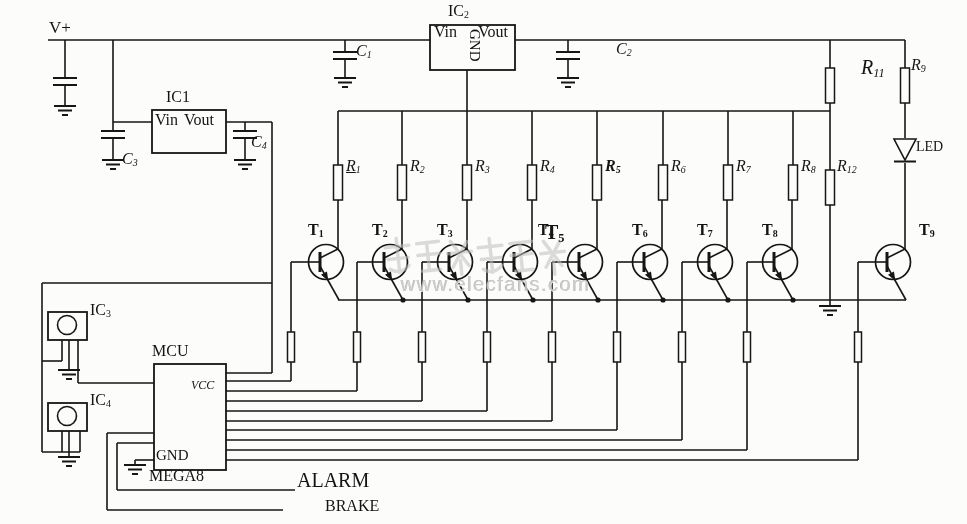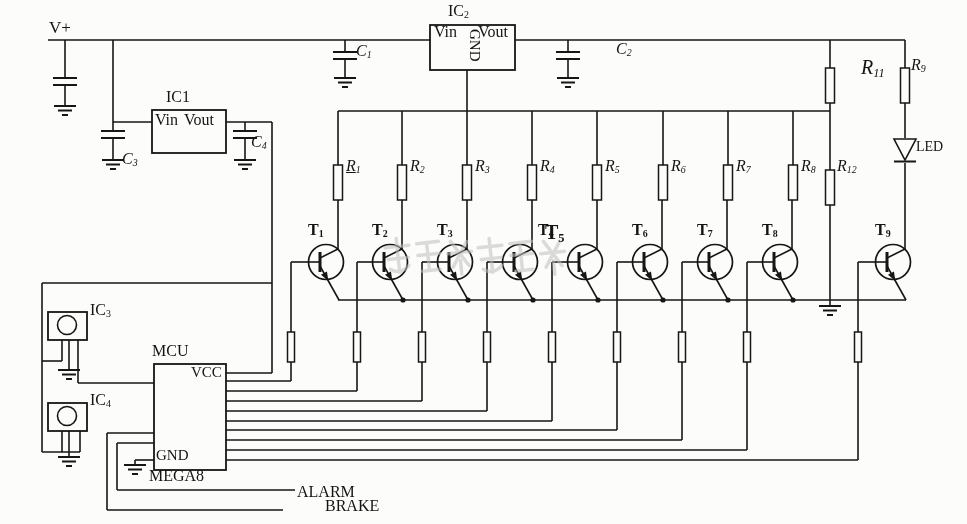--- a/index.html
+++ b/index.html
@@ -284,39 +284,40 @@
       <span class="lbl rot" style="left: 482px; top: 29px; font-size: 15px;"><span>GND</span><span class="sub"></span></span>
       <span class="lbl " style="left: 478px; top: 24px; font-size: 16px;"><span>Vout</span><span class="sub"></span></span>
       <span class="lbl it" style="left: 356px; top: 43px; font-size: 16px;"><span>C</span><span class="sub">1</span></span>
       <span class="lbl it" style="left: 580px; top: 41px; font-size: 16px; margin-left: 36px;"><span>C</span><span class="sub">2</span></span>
       <span class="lbl it" style="left: 122px; top: 151px; font-size: 16px;"><span>C</span><span class="sub">3</span></span>
       <span class="lbl it" style="left: 251px; top: 134px; font-size: 16px;"><span>C</span><span class="sub">4</span></span>
       <span class="lbl it" style="left: 346px; top: 158px; font-size: 16px; text-decoration: underline;"><span>R</span><span class="sub">1</span></span>
       <span class="lbl it" style="left: 410px; top: 158px; font-size: 16px;"><span>R</span><span class="sub">2</span></span>
       <span class="lbl it" style="left: 475px; top: 158px; font-size: 16px;"><span>R</span><span class="sub">3</span></span>
       <span class="lbl it" style="left: 540px; top: 158px; font-size: 16px;"><span>R</span><span class="sub">4</span></span>
-      <span class="lbl it" style="left: 605px; top: 158px; font-size: 16px;"><span>R</span><span class="sub">5</span></span>
+      <span class="lbl it" style="left: 605px; top: 158px; font-size: 16px; font-weight: bold;"><span>R</span><span class="sub">5</span></span>
       <span class="lbl it" style="left: 671px; top: 158px; font-size: 16px;"><span>R</span><span class="sub">6</span></span>
       <span class="lbl it" style="left: 736px; top: 158px; font-size: 16px;"><span>R</span><span class="sub">7</span></span>
       <span class="lbl it" style="left: 801px; top: 158px; font-size: 16px;"><span>R</span><span class="sub">8</span></span>
       <span class="lbl it" style="left: 837px; top: 57px; font-size: 20px; margin-left: 24px;"><span>R</span><span class="sub">11</span></span>
       <span class="lbl it" style="left: 911px; top: 57px; font-size: 16px;"><span>R</span><span class="sub">9</span></span>
       <span class="lbl it" style="left: 837px; top: 158px; font-size: 16px;"><span>R</span><span class="sub">12</span></span>
       <span class="lbl " style="left: 916px; top: 140px; font-size: 14px;"><span>LED</span><span class="sub"></span></span>
       <span class="lbl b" style="left: 308px; top: 222px; font-size: 16px;"><span>T</span><span class="sub">1</span></span>
       <span class="lbl b" style="left: 372px; top: 222px; font-size: 16px;"><span>T</span><span class="sub">2</span></span>
       <span class="lbl b" style="left: 437px; top: 222px; font-size: 16px;"><span>T</span><span class="sub">3</span></span>
       <span class="lbl b" style="left: 502px; top: 222px; font-size: 16px; margin-left: 36px;"><span>T</span><span class="sub">4</span></span>
       <span class="lbl b" style="left: 545px; top: 222px; font-size: 20px;"><span>T</span><span class="sub">5</span></span>
       <span class="lbl b" style="left: 632px; top: 222px; font-size: 16px;"><span>T</span><span class="sub">6</span></span>
       <span class="lbl b" style="left: 697px; top: 222px; font-size: 16px;"><span>T</span><span class="sub">7</span></span>
       <span class="lbl b" style="left: 762px; top: 222px; font-size: 16px;"><span>T</span><span class="sub">8</span></span>
-      <span class="lbl b" style="left: 875px; top: 222px; font-size: 16px; text-align: center;"><span>T</span><span class="sub">9</span></span>
+      <span class="lbl b" style="left: 919px; top: 222px; font-size: 16px; text-align: center;"><span>T</span><span class="sub">9</span></span>
       <span class="lbl " style="left: 90px; top: 302px; font-size: 16px;"><span>IC</span><span class="sub">3</span></span>
       <span class="lbl " style="left: 90px; top: 392px; font-size: 16px;"><span>IC</span><span class="sub">4</span></span>
       <span class="lbl " style="left: 152px; top: 343px; font-size: 16px;"><span>MCU</span><span class="sub"></span></span>
-      <span class="lbl " style="left: 191px; top: 365px; font-size: 15px;"><span>VCC</span><span class="sub"></span></span>
+      <span class="lbl " style="left: 191px; top: 379px; font-size: 12px; font-style: italic;"><span>VCC</span><span class="sub"></span></span>
       <span class="lbl " style="left: 156px; top: 448px; font-size: 15px;"><span>GND</span><span class="sub"></span></span>
       <span class="lbl " style="left: 149px; top: 468px; font-size: 16px;"><span>MEGA8</span><span class="sub"></span></span>
-      <span class="lbl " style="left: 297px; top: 484px; font-size: 16px;"><span>ALARM</span><span class="sub"></span></span>
+      <span class="lbl " style="left: 297px; top: 470px; font-size: 20px;"><span>ALARM</span><span class="sub"></span></span>
       <span class="lbl " style="left: 297px; top: 498px; font-size: 16px; margin-left: 28px;"><span>BRAKE</span><span class="sub"></span></span>
+      <span class="lbl wm" style="left: 401px; top: 274px; font-size: 20px;"><span>www.elecfans.com</span><span class="sub"></span></span>
     </div>
 </div>
 
 </body></html>

